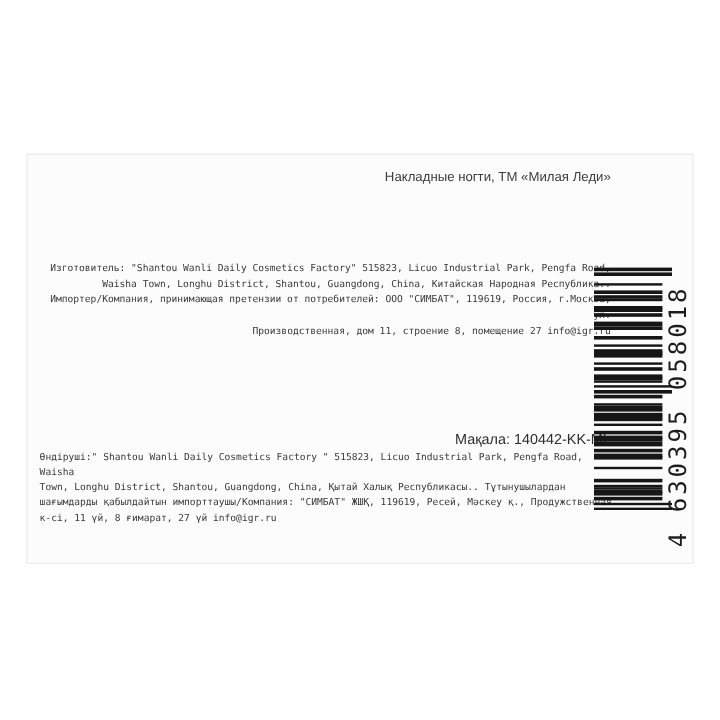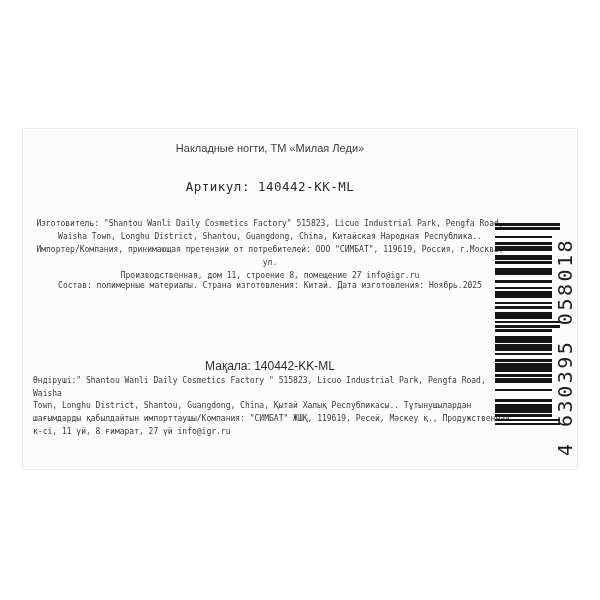--- a/index.html
+++ b/index.html
@@ -6,21 +6,21 @@
   body {
     width:600px; height:600px; position:relative;
     background:#ffffff; overflow:hidden;
     font-family:"Liberation Sans", sans-serif;
   }
   .label {
     position:absolute; left:22px; top:128px; width:556px; height:342px;
     background:#fcfcfc; border:1px solid #ececec; box-sizing:border-box;
   }
   .col { position:absolute; left:8px; width:478px; }
-  .center { text-align:center; }
+  .center { text-align:right; }
   .leftal { text-align:left; padding-left:2px; }
   .pre { white-space:pre-line; }
 
   .title-ru   { top:13px;  font:11px "Liberation Sans", sans-serif; color:#3c3c3c; }
   .article-ru { top:50px;  font:12.5px "DejaVu Sans Mono", monospace; letter-spacing:.5px; color:#2a2a2a; }
   .manuf-ru   { top:88px;  font:8px/13px "DejaVu Sans Mono", monospace; color:#3a3a3a; }
   .comp-ru    { top:152px; font:8px "DejaVu Sans Mono", monospace; color:#3a3a3a; }
   .title-kz   { top:193px; font:12.5px "Liberation Sans", sans-serif; color:#2e2e2e; }
   .article-kz { top:230px; font:12px "Liberation Sans", sans-serif; color:#2e2e2e; }
   .manuf-kz   { top:246px; font:8px/12.7px "DejaVu Sans Mono", monospace; color:#3a3a3a; }
@@ -36,28 +36,26 @@
     color:#1c1c1c; white-space:nowrap;
   }
 </style>
 </head>
 <body>
 
 <div class="label">
 
   <div class="col center title-ru">Накладные ногти, ТМ «Милая Леди»</div>
 
-  <div class="col center article-ru">Артикул: 140442-КК-ML</div>
 
   <div class="col center pre manuf-ru">Изготовитель: "Shantou Wanli Daily Cosmetics Factory" 515823, Licuo Industrial Park, Pengfa Road,
 Waisha Town, Longhu District, Shantou, Guangdong, China, Китайская Народная Республика..
 Импортер/Компания, принимающая претензии от потребителей: ООО "СИМБАТ", 119619, Россия, г.Москва, ул.
 Производственная, дом 11, строение 8, помещение 27 info@igr.ru</div>
 
-  <div class="col center comp-ru">Состав: полимерные материалы. Страна изготовления: Китай. Дата изготовления: Ноябрь.2025</div>
 
 
   <div class="col center article-kz">Мақала: 140442-KK-ML</div>
 
   <div class="col leftal pre manuf-kz">Өндіруші:" Shantou Wanli Daily Cosmetics Factory " 515823, Licuo Industrial Park, Pengfa Road, Waisha
 Town, Longhu District, Shantou, Guangdong, China, Қытай Халық Республикасы.. Тұтынушылардан
 шағымдарды қабылдайтын импорттаушы/Компания: "СИМБАТ" ЖШҚ, 119619, Ресей, Мәскеу қ., Продужственная
 к-сі, 11 үй, 8 ғимарат, 27 үй info@igr.ru</div>
 
 

